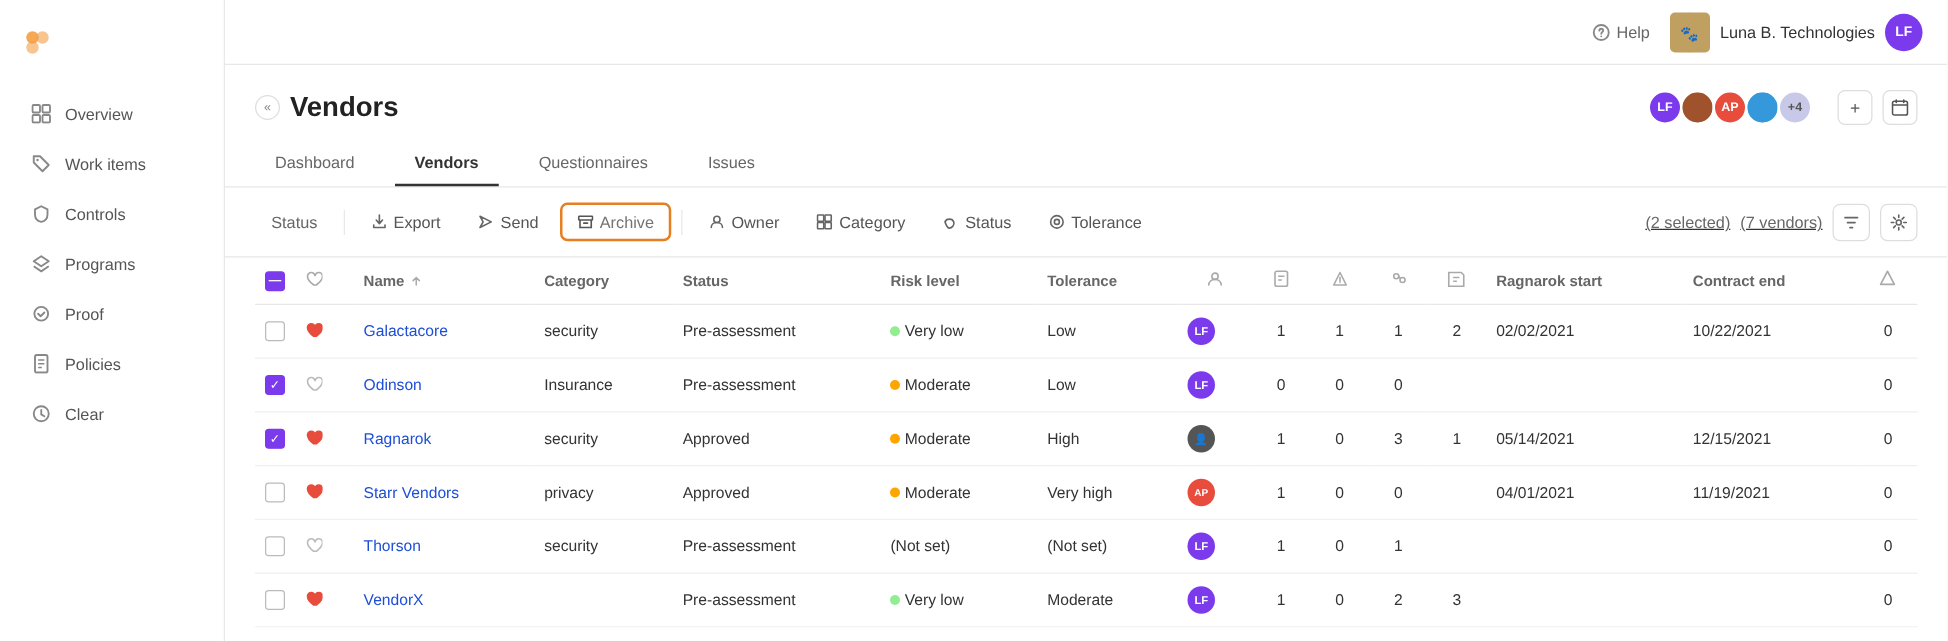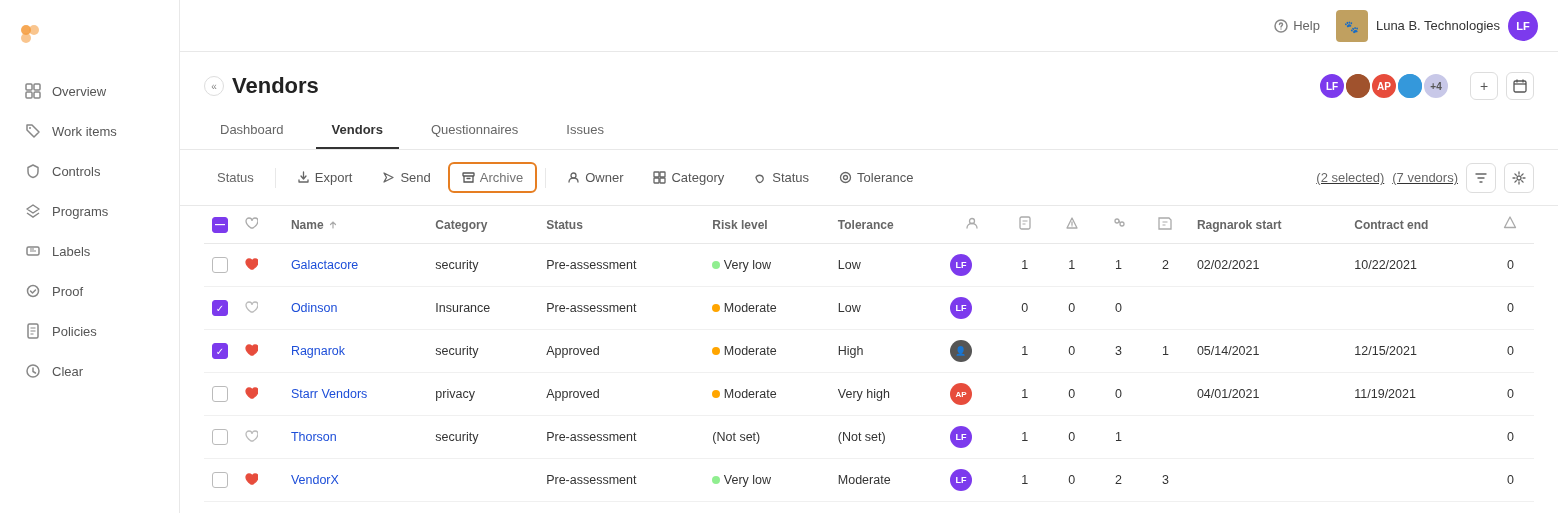--- a/index.html
+++ b/index.html
@@ -115,29 +115,20 @@
   <div class="sidebar-item">
     <div class="sidebar-item-icon">
       <svg width="16" height="16" viewBox="0 0 16 16" fill="none">
           <path d="M2 6l6-4 6 4-6 4-6-4z" stroke="#888" stroke-width="1.5" stroke-linejoin="round"></path>
           <path d="M2 10l6 4 6-4" stroke="#888" stroke-width="1.5"></path>
         </svg>
     </div>
     <span>Programs</span>
   </div>
 
-  <div class="sidebar-item">
-    <div class="sidebar-item-icon">
-      <svg width="16" height="16" viewBox="0 0 16 16" fill="none">
-          <rect x="2" y="4" width="12" height="8" rx="1.5" stroke="#888" stroke-width="1.5"></rect>
-          <path d="M5 8h6M5 6h4" stroke="#888" stroke-width="1.2"></path>
-        </svg>
-    </div>
-    <span>Labels</span>
-  </div>
 
   <div class="sidebar-item">
     <div class="sidebar-item-icon">
       <svg width="16" height="16" viewBox="0 0 16 16" fill="none">
           <circle cx="8" cy="8" r="5.5" stroke="#888" stroke-width="1.5"></circle>
           <path d="M5.5 8l2 2 3-3" stroke="#888" stroke-width="1.5" stroke-linecap="round" stroke-linejoin="round"></path>
         </svg>
     </div>
     <span>Proof</span>
   </div>

